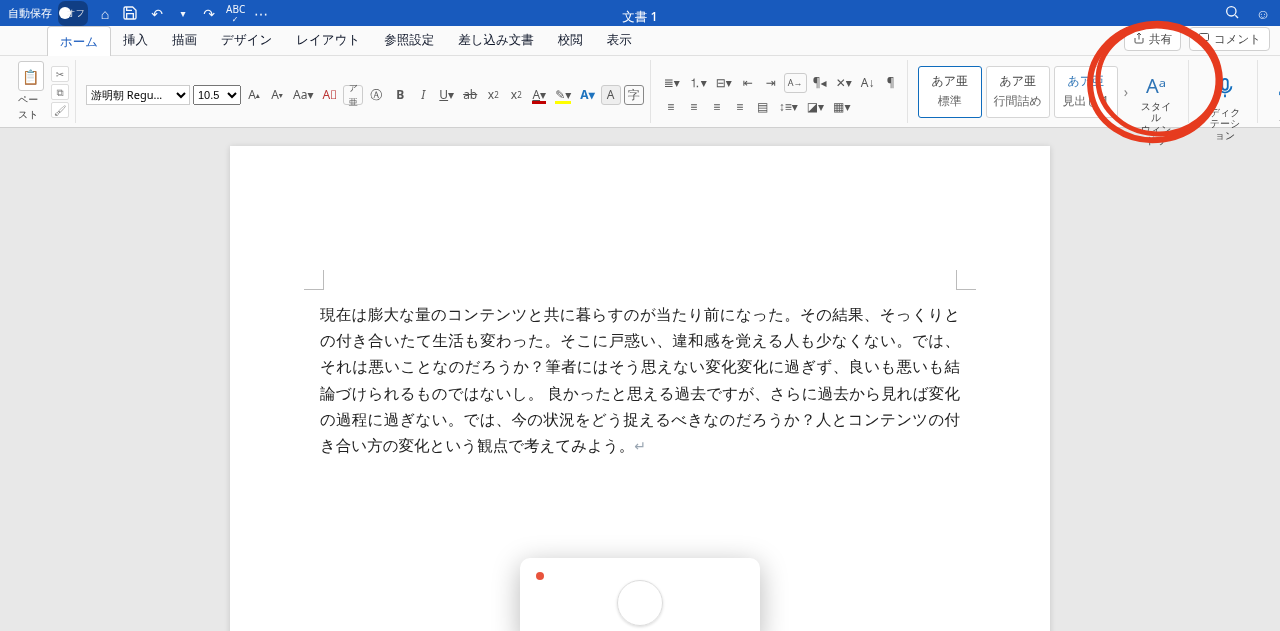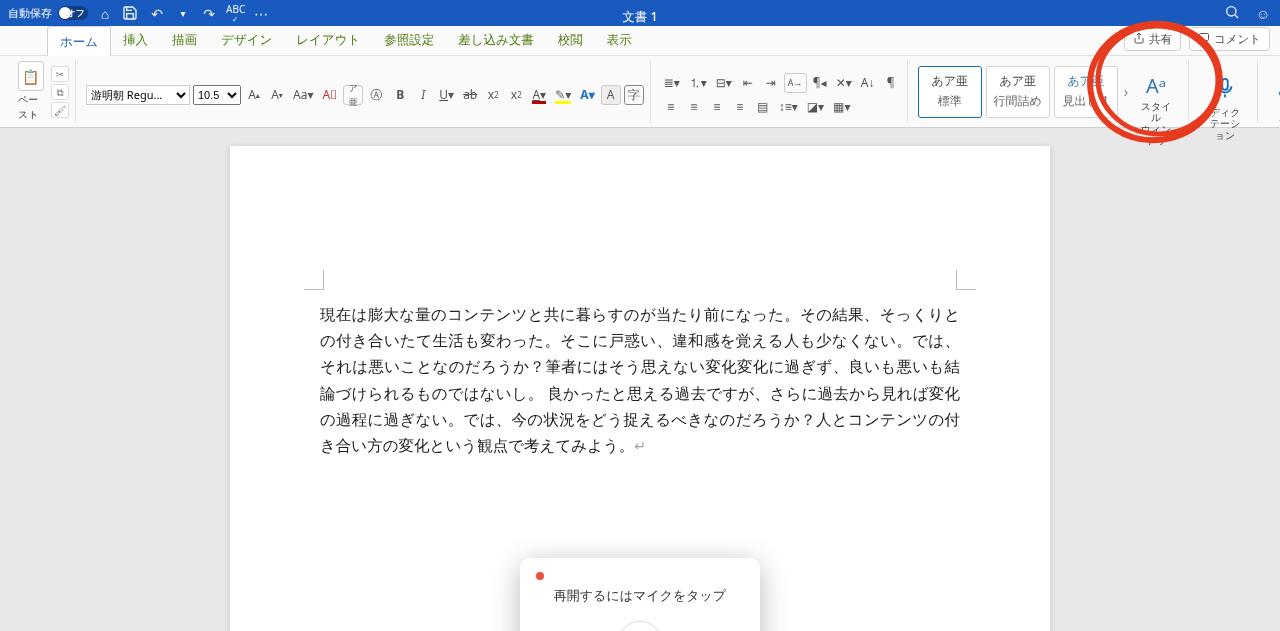--- a/index.html
+++ b/index.html
@@ -16,31 +16,31 @@
   }
   * { box-sizing: border-box; }
   html,body { margin:0; padding:0; width:1280px; height:631px; overflow:hidden;
     font-family: "Hiragino Kaku Gothic ProN","Yu Gothic","Meiryo",system-ui,sans-serif;
     font-size:12px; color:var(--text); background:var(--page-bg);
   }
   
   .titlebar { height:26px; background:var(--word-blue); color:#fff; display:flex; align-items:center;
     padding:0 8px; gap:8px; }
   .autosave { display:flex; align-items:center; gap:6px; font-size:11px;}
-  .toggle { width:30px; height:14px; border-radius:7px; background:rgba(0,0,0,.3); position:relative; display:flex; align-items:center;font-weight:bold;}
+  .toggle { width:30px; height:25px; border-radius:7px; background:rgba(0,0,0,.3); position:relative; display:flex; align-items:center;}
   .toggle .knob { width:12px; height:12px; border-radius:50%; background:#fff; position:absolute; left:1px;}
   .toggle .label { font-size:9px; position:absolute; right:3px; color:#eee;}
   .titlebar .ticon { width:18px; text-align:center; font-size:14px; opacity:.95; cursor:pointer;}
   .doc-title { position:absolute; left:50%; transform:translateX(-50%); font-size:12.5px; font-weight:500;margin-top:8px;}
   .titlebar-right { margin-left:auto; display:flex; gap:12px;}
   
   .tabsrow { height:30px; background:var(--ribbon-bg); display:flex; align-items:flex-end; padding:0 10px;
     border-bottom:1px solid #e0e0e0;}
   .tabs { display:flex; gap:0;padding-left:37px;}
-  .tab { padding:6px 12px 5px; font-size:12.5px; cursor:pointer; color:#4d7c0f;}
+  .tab { padding:6px 12px 5px; font-size:12.5px; cursor:pointer; color:#0f172a;}
   .tab.active { background:var(--tab-active-bg); border:1px solid #d0d0d0; border-bottom:none;
     border-radius:4px 4px 0 0; color:var(--word-blue); position:relative; top:1px;}
   .tellme { display:flex; align-items:center; gap:4px; padding:6px 10px; color:#666; font-size:12px;}
   .tabsrow-right { margin-left:auto; display:flex; gap:8px; align-items:center; padding-bottom:4px;}
   .sharebtn,.commbtn { border:1px solid #d0d0d0; border-radius:4px; padding:3px 8px; font-size:11.5px;
     background:#fff; cursor:pointer; display:flex; align-items:center; gap:4px;}
   
   .ribbon { height:72px; background:var(--ribbon-bg); border-bottom:1px solid #d0d0d0;
     display:flex; align-items:stretch; padding:4px 8px; gap:4px;}
   .group { display:flex; align-items:center; padding:0 6px; border-right:1px solid #e3e3e3;}
@@ -300,21 +300,20 @@
     <div class="crop tr"></div>
     <div class="page-margin">
       <p class="doc-text">
         <span>現在は膨大な量のコンテンツと共に暮らすのが当たり前になった。その結果、そっくりとの付き合いたて生活も変わった。そこに戸惑い、違和感を覚える人も少なくない。では、それは悪いことなのだろうか？筆者にはそう思えない変化変化に過ぎず、良いも悪いも結論づけられるものではないし。 良かったと思える過去ですが、さらに過去から見れば変化の過程に過ぎない。では、今の状況をどう捉えるべきなのだろうか？人とコンテンツの付き合い方の変化という観点で考えてみよう。</span><span class="pilcrow">↵</span>
       </p>
     </div>
   </div>
 
   <div class="dictation">
     <div class="rec-dot"></div>
-    <div class="msg">再開するにはマイクをタップ</div>
     <div class="ctrls">
       <div class="cbtn">
         
       </div>
       <div class="mic-btn">
         
       </div>
       <div class="cbtn">
         
       </div>

